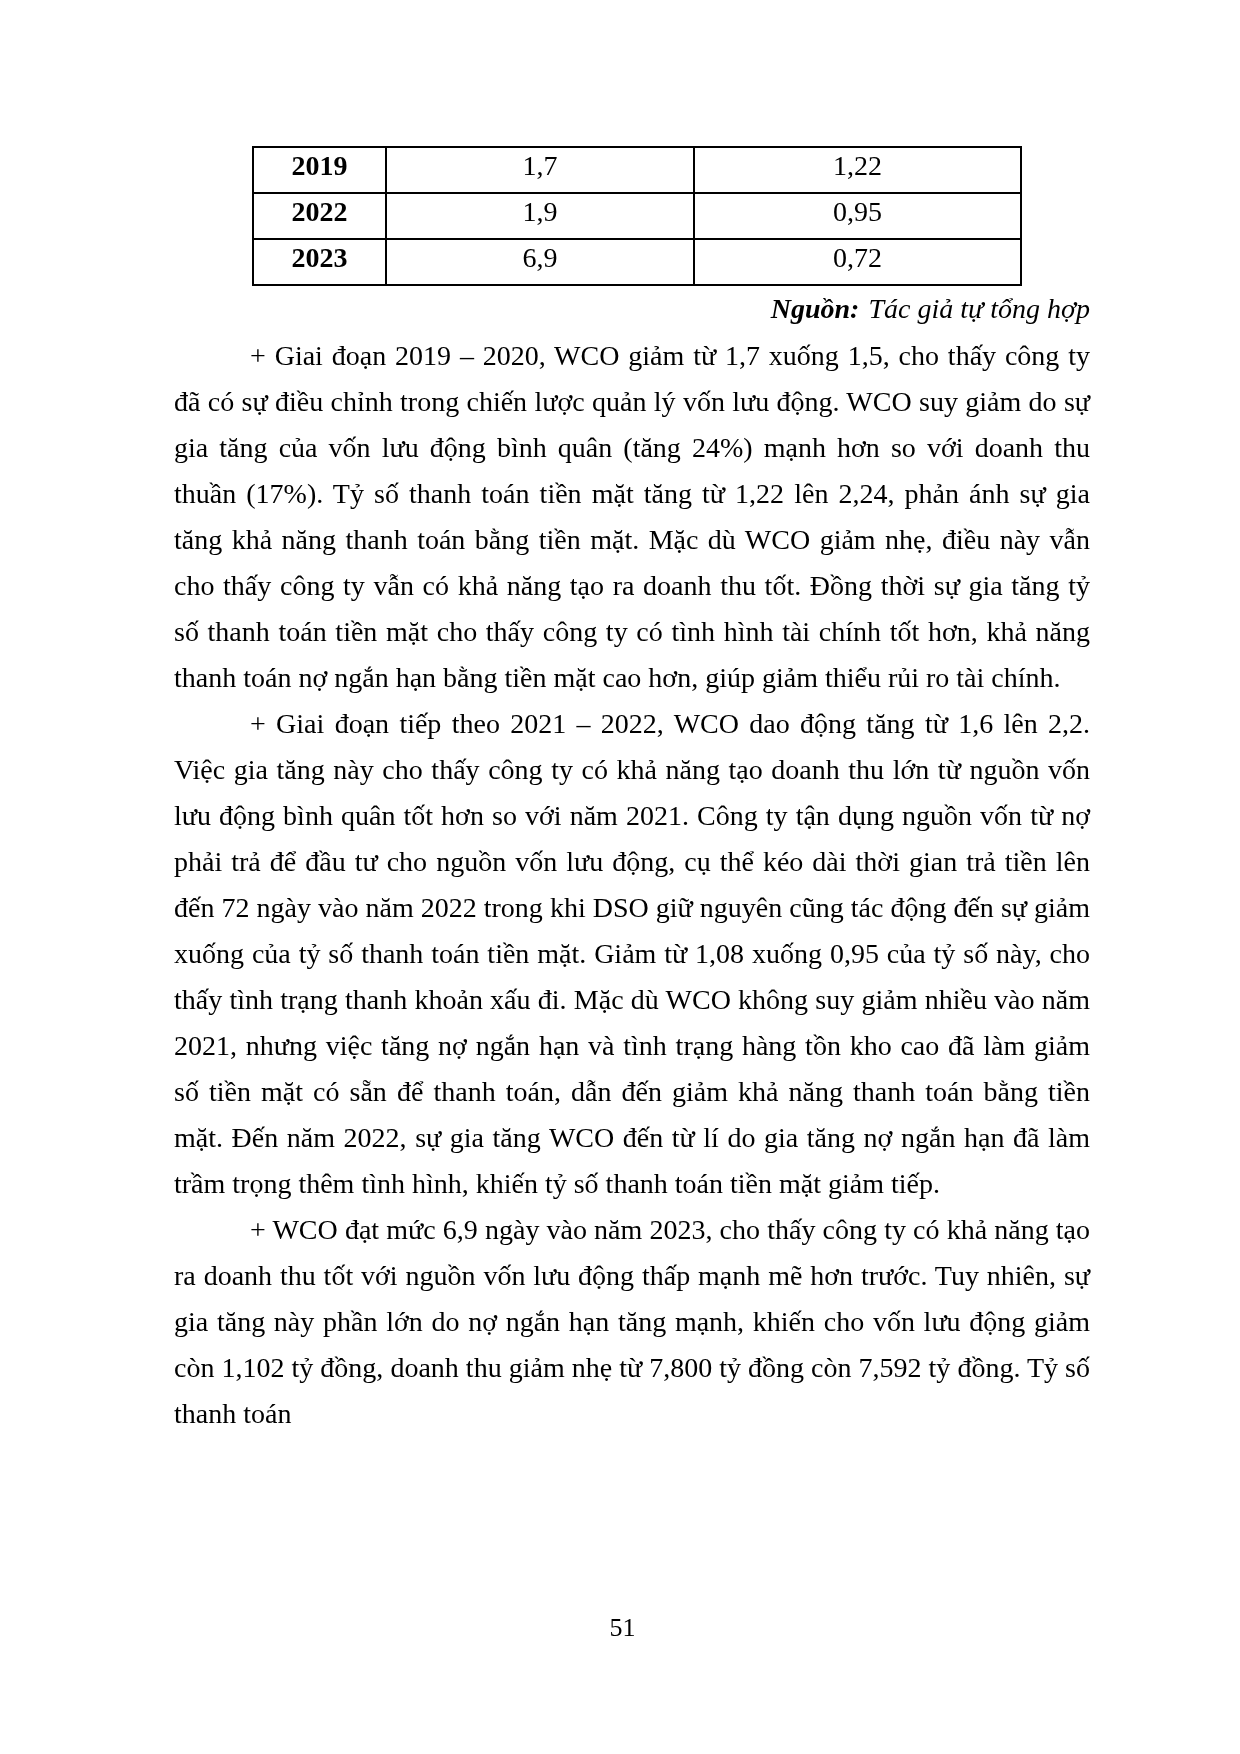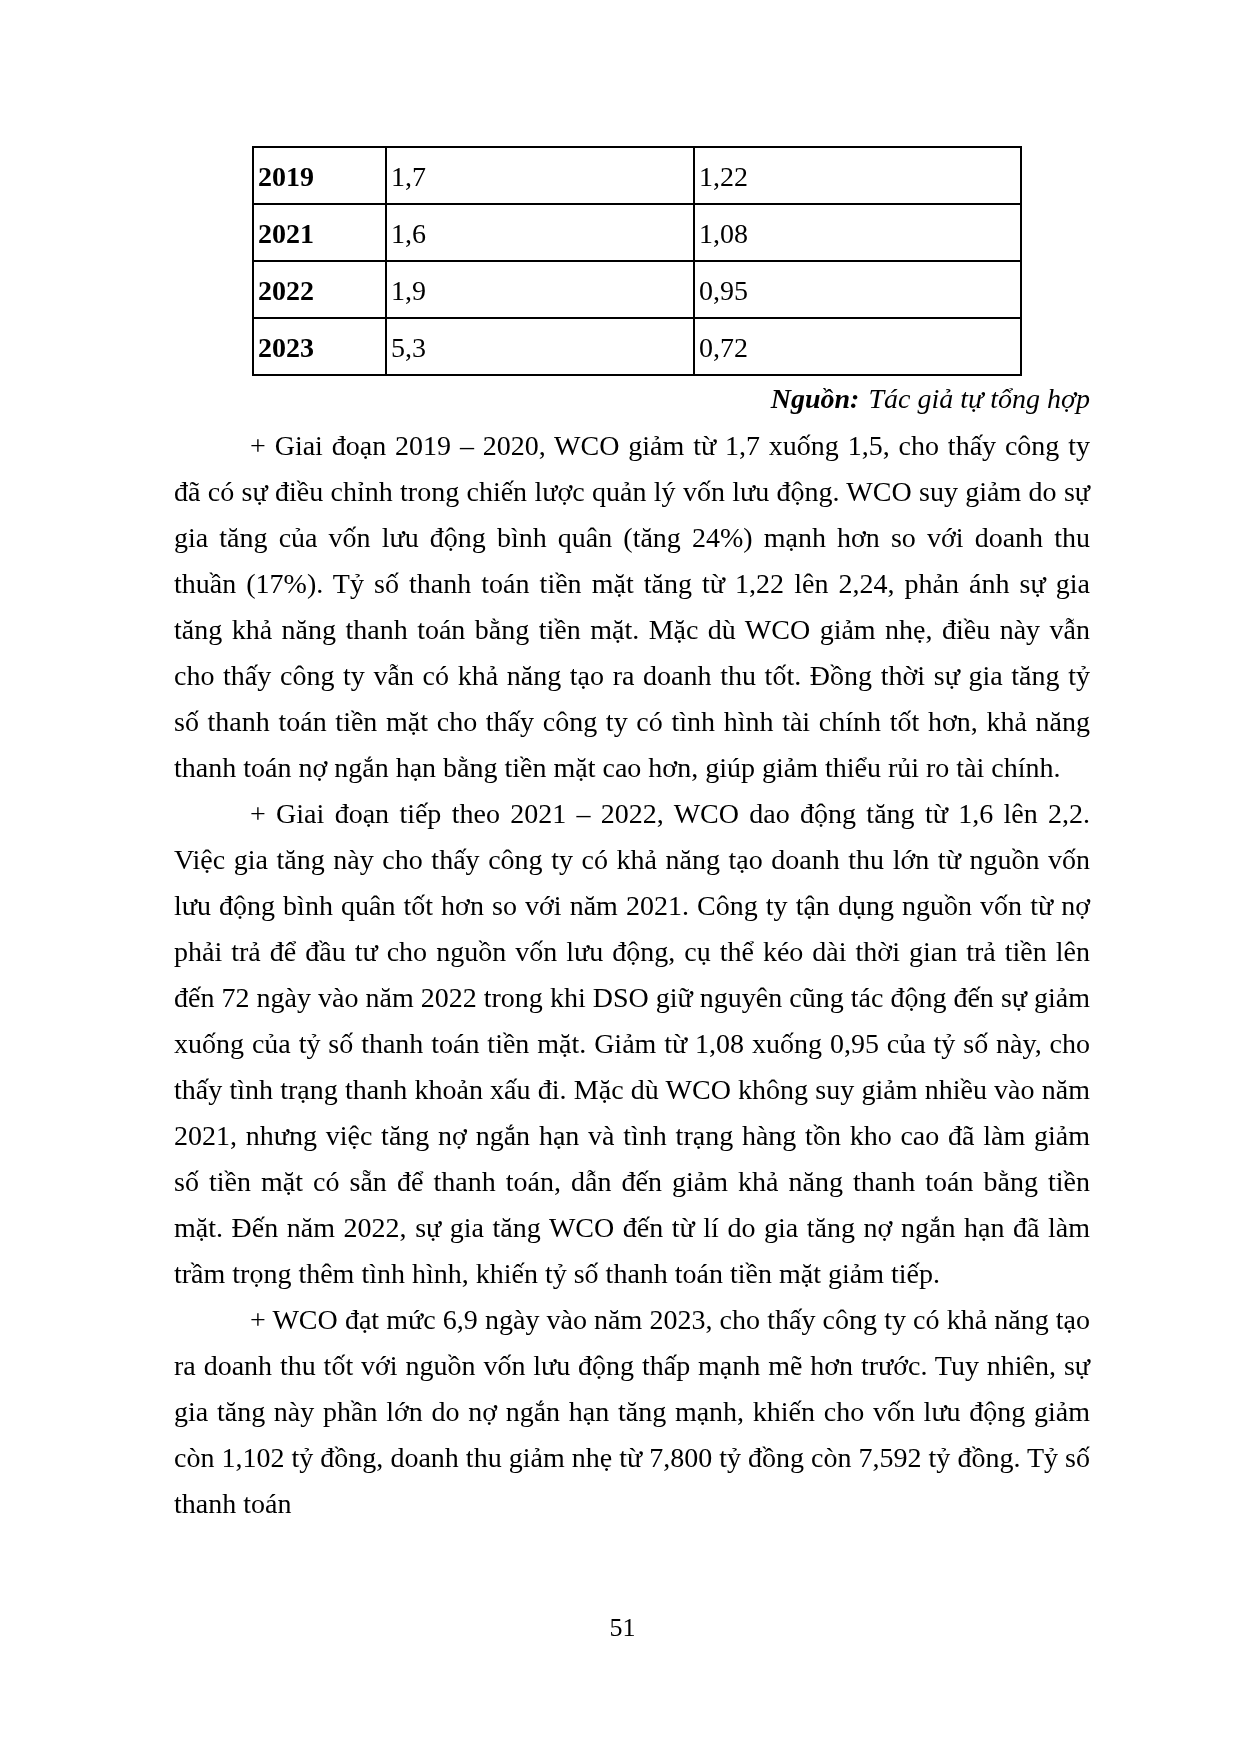--- a/index.html
+++ b/index.html
@@ -25,21 +25,22 @@
     margin-left: 78px;
     table-layout: fixed;
   }
   table.data-table col.c-year  { width: 133px; }
   table.data-table col.c-wco   { width: 308px; }
   table.data-table col.c-ratio { width: 327px; }
   table.data-table td {
     border: 2px solid #000000;
     height: 44px;
     vertical-align: top;
-    padding: 11px 4px 0 4px;
+    padding: 0 4px 0 4px;
+    text-align: center;
     font-size: 28px;
     line-height: 36px;
   }
   td.year-cell { font-weight: bold; }
   
   .source-line {
     text-align: right;
     font-style: italic;
     font-size: 28px;
     line-height: 40px;
@@ -77,32 +78,27 @@
       <col class="c-wco">
       <col class="c-ratio">
     </colgroup>
     <tbody>
       <tr>
         <td class="year-cell">2019</td>
         <td>1,7</td>
         <td>1,22</td>
       </tr>
       <tr>
-        <td class="year-cell">2021</td>
-        <td>1,6</td>
-        <td>1,08</td>
-      </tr>
-      <tr>
         <td class="year-cell">2022</td>
         <td>1,9</td>
         <td>0,95</td>
       </tr>
       <tr>
         <td class="year-cell">2023</td>
-        <td>5,3</td>
+        <td>6,9</td>
         <td>0,72</td>
       </tr>
     </tbody>
   </table>
 
   <div class="source-line">
     <span class="source-label">Nguồn:</span><span class="source-text">Tác giả tự tổng hợp</span>
   </div>
 
   <div class="body-text">

